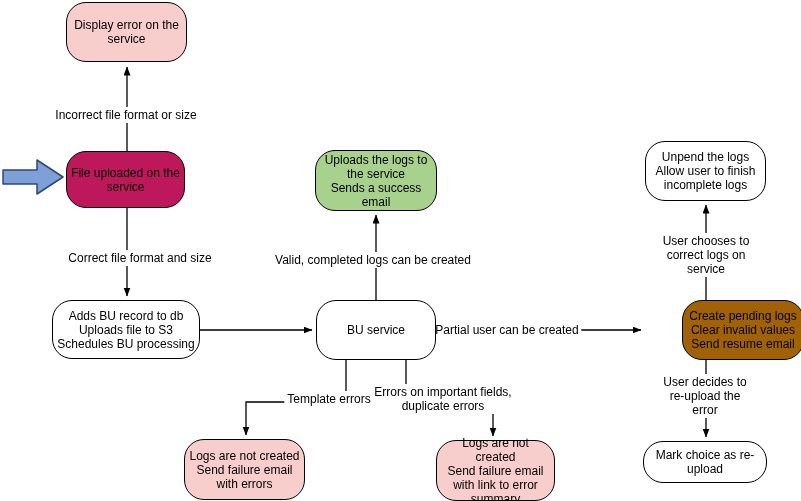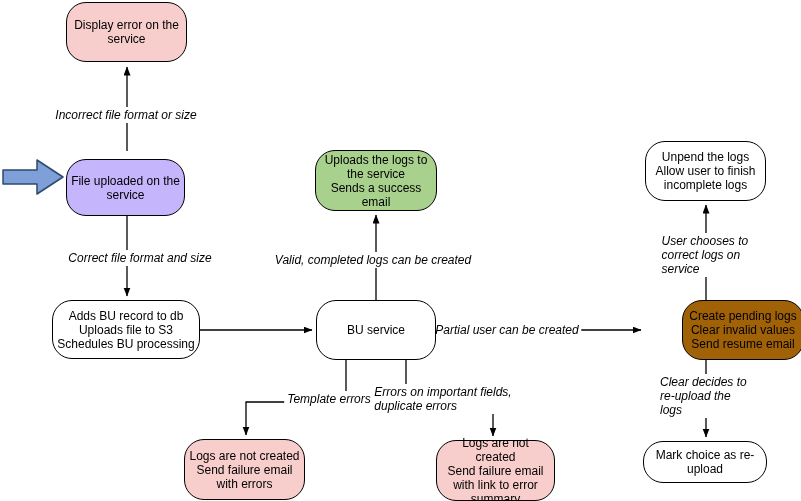--- a/index.html
+++ b/index.html
@@ -9,26 +9,26 @@
     font-size:12px;line-height:14px;color:#000;
   }
   .edges{position:absolute;left:0;top:0;width:801px;height:501px;z-index:1;}
   .node{
     position:absolute;box-sizing:border-box;z-index:3;
     border:1px solid #000;border-radius:20px;background:#fff;
     display:flex;align-items:center;justify-content:center;
     text-align:center;padding:2px 4px;white-space:pre-line;
   }
   .node.pink{background:#F8CECC;}
-  .node.blue{background:#c4b5fd;margin-top:8px;}
+  .node.blue{background:#be185d;}
   .node.green{background:#A9D18E;}
   .node.yellow{background:#a16207;margin-left:37px;}
   .edge-label{
     position:absolute;z-index:2;transform:translate(-50%,-50%);
-    background:#ffffff;padding:1px 3px;text-align:left;white-space:pre-line;font-style:italic;
+    background:#ffffff;padding:1px 3px;text-align:center;white-space:pre-line;
   }
   .entry-arrow{position:absolute;left:0;top:0;z-index:3;}
 </style>
 </head>
 <body>
 
 <div class="canvas">
 
   <svg class="edges" width="801" height="501" viewBox="0 0 801 501">
     <defs>
@@ -54,21 +54,21 @@
   </svg>
 
   <div class="edge-label" style="left:126px;top:115px;">Incorrect file format or size</div>
   <div class="edge-label" style="left:140px;top:258px;">Correct file format and size</div>
   <div class="edge-label" style="left:373px;top:260px;">Valid, completed logs can be created</div>
   <div class="edge-label" style="left:507px;top:330px;">Partial user can be created</div>
   <div class="edge-label" style="left:329px;top:399px;">Template errors</div>
   <div class="edge-label" style="left:443px;top:399px;">Errors on important fields,
 duplicate errors</div>
   <div class="edge-label" style="left:706px;top:255px;">User chooses to correct logs on service</div>
-  <div class="edge-label" style="left:705px;top:396px;">Clear decides to re-upload the logs</div>
+  <div class="edge-label" style="left:705px;top:396px;">User decides to re-upload the error</div>
 
   <div class="node pink" style="left:66px;top:2px;width:121px;height:60px;"><span>Display error on the service</span></div>
   <div class="node blue" style="left:66px;top:151px;width:119px;height:57px;"><span>File uploaded on the service</span></div>
   <div class="node" style="left:52px;top:300px;width:148px;height:59px;"><span>Adds BU record to db
 Uploads file to S3
 Schedules BU processing</span></div>
   <div class="node green" style="left:315px;top:150px;width:122px;height:61px;"><span>Uploads the logs to the service
 Sends a success email</span></div>
   <div class="node" style="left:316px;top:300px;width:120px;height:60px;"><span>BU service</span></div>
   <div class="node yellow" style="left:645px;top:300px;width:122px;height:60px;"><span>Create pending logs

